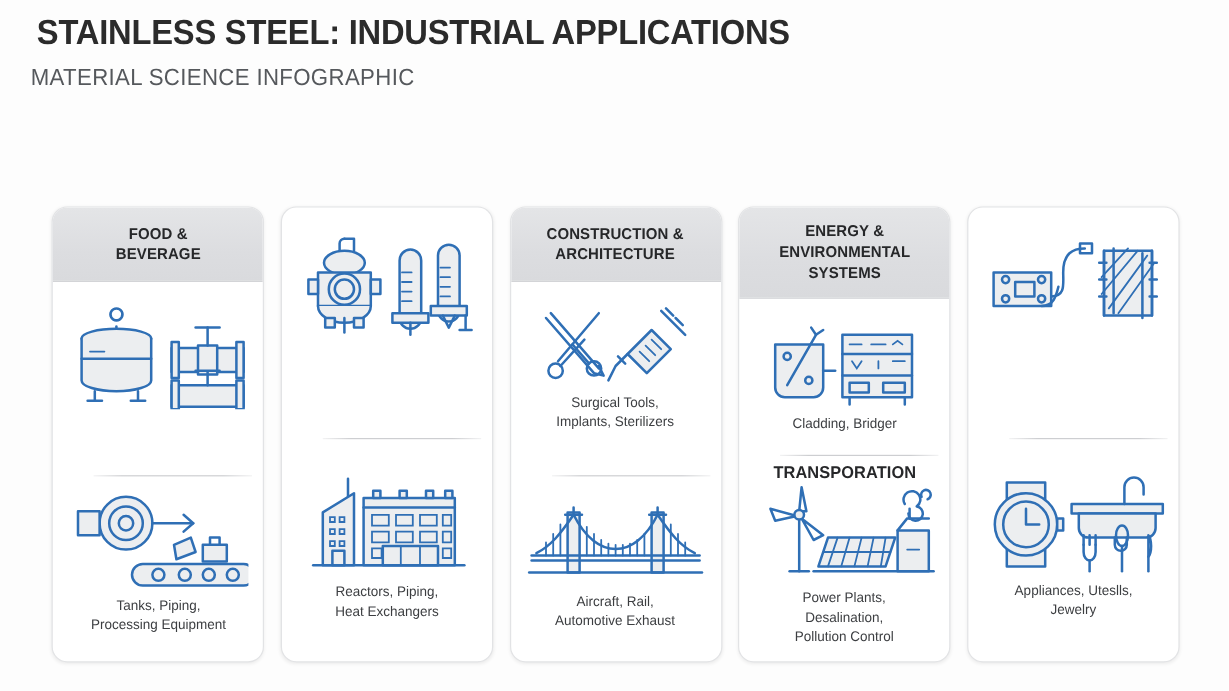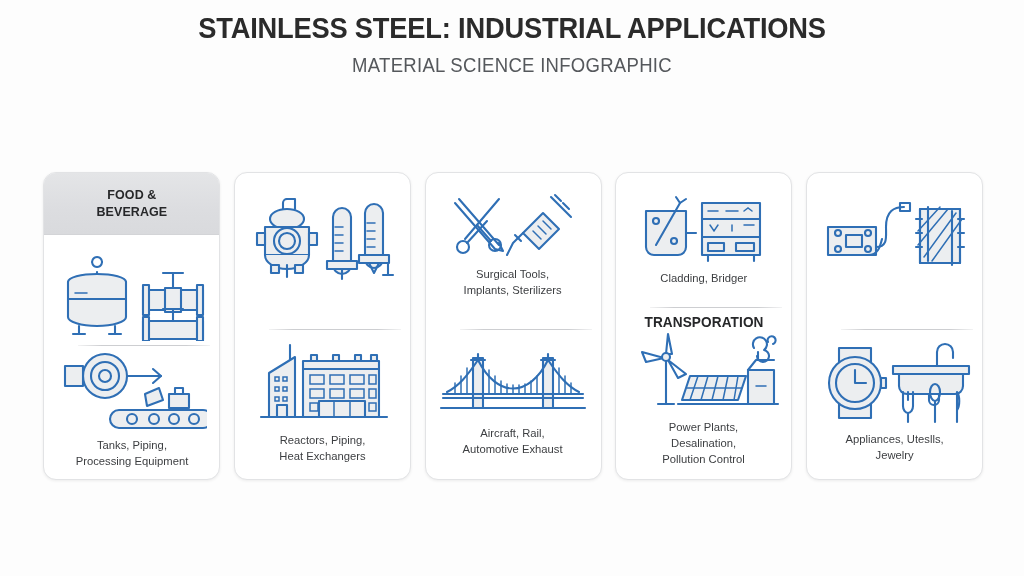--- a/index.html
+++ b/index.html
@@ -5,39 +5,39 @@
   * { box-sizing: border-box; margin: 0; padding: 0; }
   html, body {
     width: 1024px; height: 576px;
     background: #ffffff;
     font-family: "Liberation Sans", sans-serif;
     overflow: hidden;
   }
   #root { position: relative; width: 1024px; height: 576px; background: #fdfdfd; }
 
   
-  .titleblock { position: absolute; top: 12px; left: 0; width: 1024px; text-align: center; }
+  .titleblock { position: absolute; top: 12px; left: 0; width: 1024px; text-align: left; }
   .maintitle {
     font-size: 29px; font-weight: bold; color: #2b2b2b;
     letter-spacing: -0.2px; line-height: 1.15;
     transform: scaleX(0.94); transform-origin: center;
   }
   .subtitle {
     margin-top: 9px; font-size: 19.5px; color: #55585c;
     letter-spacing: 0.3px; transform: scaleX(0.95); transform-origin: center;
   }
 
   
   .cardrow {
     position: absolute; top: 172px; left: 43px;
     width: 940px; height: 380px;
     display: flex; justify-content: space-between;
   }
   .card {
-    width: 177px; height: 308px;
+    width: 177px; height: 380px;
     background: #ffffff;
     border: 1px solid #e2e3e5;
     border-radius: 13px;
     box-shadow: 0 1px 3px rgba(0,0,0,0.07);
     display: flex; flex-direction: column;
     overflow: hidden;
   }
   .card-header {
     background: linear-gradient(180deg, #e4e5e7 0%, #dcdde0 60%, #d9dadd 100%);
     border-bottom: 1px solid #d3d4d7;
@@ -208,20 +208,26 @@
           </div>
           <div class="caption">
             <div>Reactors, Piping,</div>
             <div>Heat Exchangers</div>
           </div>
         </div>
       </div>
     </div>
 
     <div class="card">
+      <div class="card-header">
+        <div class="card-header-text">
+          <div>CONSTRUCTION &amp;</div>
+          <div>ARCHITECTURE</div>
+        </div>
+      </div>
       <div class="card-body">
         <div class="slot top">
           <div class="icon-wrap">
             <svg width="140" height="66" viewBox="0 0 140 66">
 
               <path class="ln" d="M16 6 L56 52"></path>
               <path class="ln" d="M12 10 L52 56 L60 58 L56 50"></path>
 
               <path class="ln" d="M56 6 L22 46"></path>
               <circle class="ln" cx="52" cy="52" r="6"></circle>
@@ -262,20 +268,27 @@
           </div>
           <div class="caption">
             <div>Aircraft, Rail,</div>
             <div>Automotive Exhaust</div>
           </div>
         </div>
       </div>
     </div>
 
     <div class="card">
+      <div class="card-header tall">
+        <div class="card-header-text">
+          <div>ENERGY &amp;</div>
+          <div>ENVIRONMENTAL</div>
+          <div>SYSTEMS</div>
+        </div>
+      </div>
       <div class="card-body">
         <div class="slot top">
           <div class="icon-wrap">
             <svg width="128" height="70" viewBox="0 0 128 70">
               <path class="st" d="M6 18 H46 V54 a8 8 0 0 1 -8 8 H14 a8 8 0 0 1 -8 -8 Z"></path>
               <circle class="ln" cx="16" cy="28" r="3"></circle>
               <circle class="ln" cx="34" cy="48" r="3"></circle>
               <path class="ln" d="M40 10 L16 52"></path>
               <path class="ln" d="M40 10 L46 6 M40 10 L36 4"></path>
               <path class="ln" d="M46 40 H56"></path>

